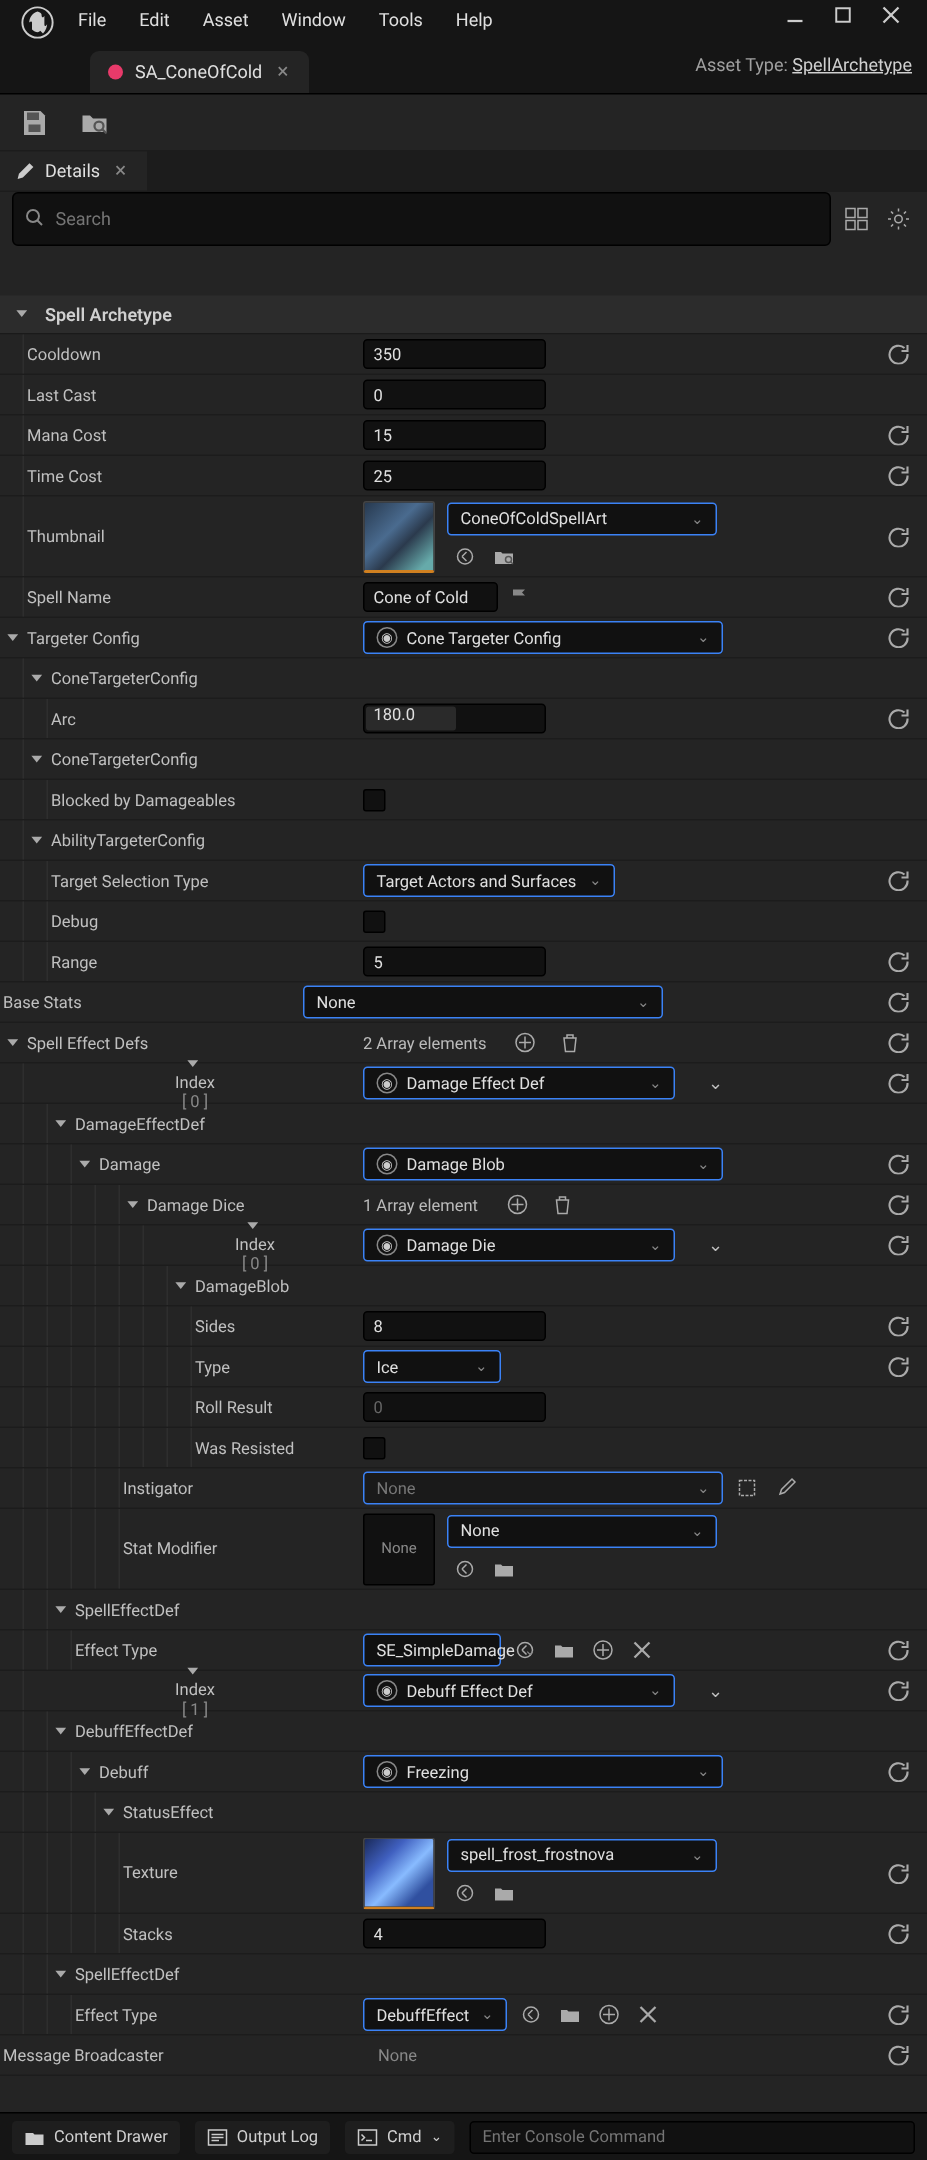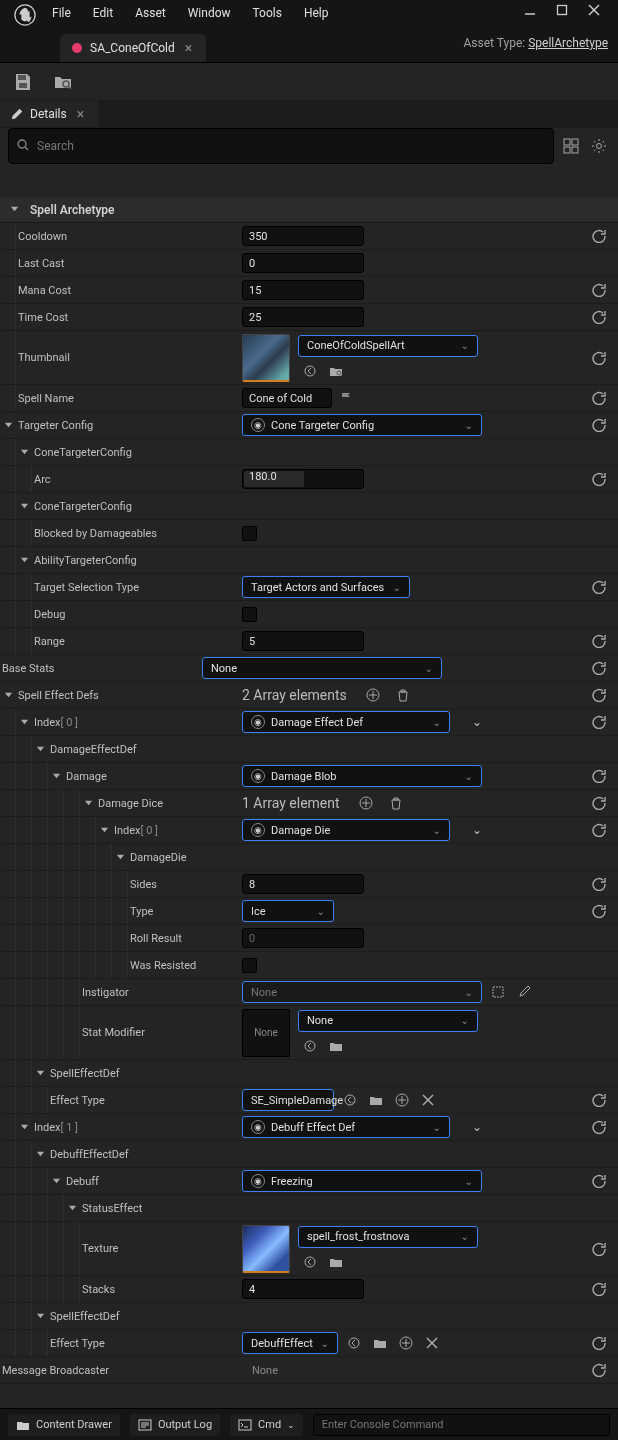--- a/index.html
+++ b/index.html
@@ -68,23 +68,23 @@
 .dropdown.w120{width:92px;}
 
 .thumb { width: 48px; height: 48px; border: 1px solid #444; border-bottom: 2px solid #d08020; background: linear-gradient(135deg,#27394f,#4a6b8f 40%,#2b3a4d 60%,#6aa 90%); border-radius:2px;}
 .thumb.frost { background: linear-gradient(135deg,#1a2a5a,#4060c0 30%,#88bbff 55%,#3050a0 80%); }
 .thumb.none { width:48px;height:48px;background:#111;border:1px solid #000;display:flex;align-items:center;justify-content:center;font-size:10px;color:#888;}
 .thumb-group{display:flex;align-items:center;gap:8px;}
 .thumb-right{display:flex;flex-direction:column;gap:4px;}
 .content-btns{display:flex;gap:6px;padding-left:2px;}
 .icon-btn{width:20px;height:20px;display:flex;align-items:center;justify-content:center;color:#999;}
 
-.array-summary{color:#bbb;font-size:14px;}
+.array-summary{color:#bbb;font-size:11px;}
 .array-btns{display:flex;gap:10px;margin-left:10px;}
-.idx-label{color:#888;}
+.idx-label{color:#888;flex-direction:column;}
 .idx-label .br{color:#888;}
 
 
 .bottombar{height:32px;background:#151515;display:flex;align-items:center;padding:0 8px;gap:10px;border-top:1px solid #000;}
 .bottom-btn{display:flex;align-items:center;gap:6px;padding:4px 8px;background:#1e1e1e;border-radius:3px;font-size:11px;color:#d0d0d0;}
 .cmd-input{flex:1;background:#111;border:1px solid #000;border-radius:3px;height:22px;padding:0 8px;color:#888;font-size:11px;}
 
 .flag-icon{width:16px;height:16px;display:inline-flex;align-items:center;justify-content:center;color:#888;}
 
 .slider-fill{position:absolute;left:1px;top:1px;bottom:1px;width:50%;background:#2a2a2a;border-radius:2px;}
@@ -683,21 +683,21 @@
         <div class="ind-cell"></div>
         <div class="ind-cell"></div>
         <div class="ind-cell"></div>
       </div>
     <div class="label" style="width:130px;">
         <span class="expander">
           <svg viewBox="0 0 10 10">
             <path d="M1 2l4 5 4-5" fill="#aaa"></path>
           </svg>
         </span>
-        <span>DamageDie</span>
+        <span>DamageBlob</span>
       </div>
     <div class="value"></div>
   </div>
 
   <div class="row">
     <div class="indent">
         <div class="ind-cell"></div>
         <div class="ind-cell"></div>
         <div class="ind-cell"></div>
         <div class="ind-cell"></div>

